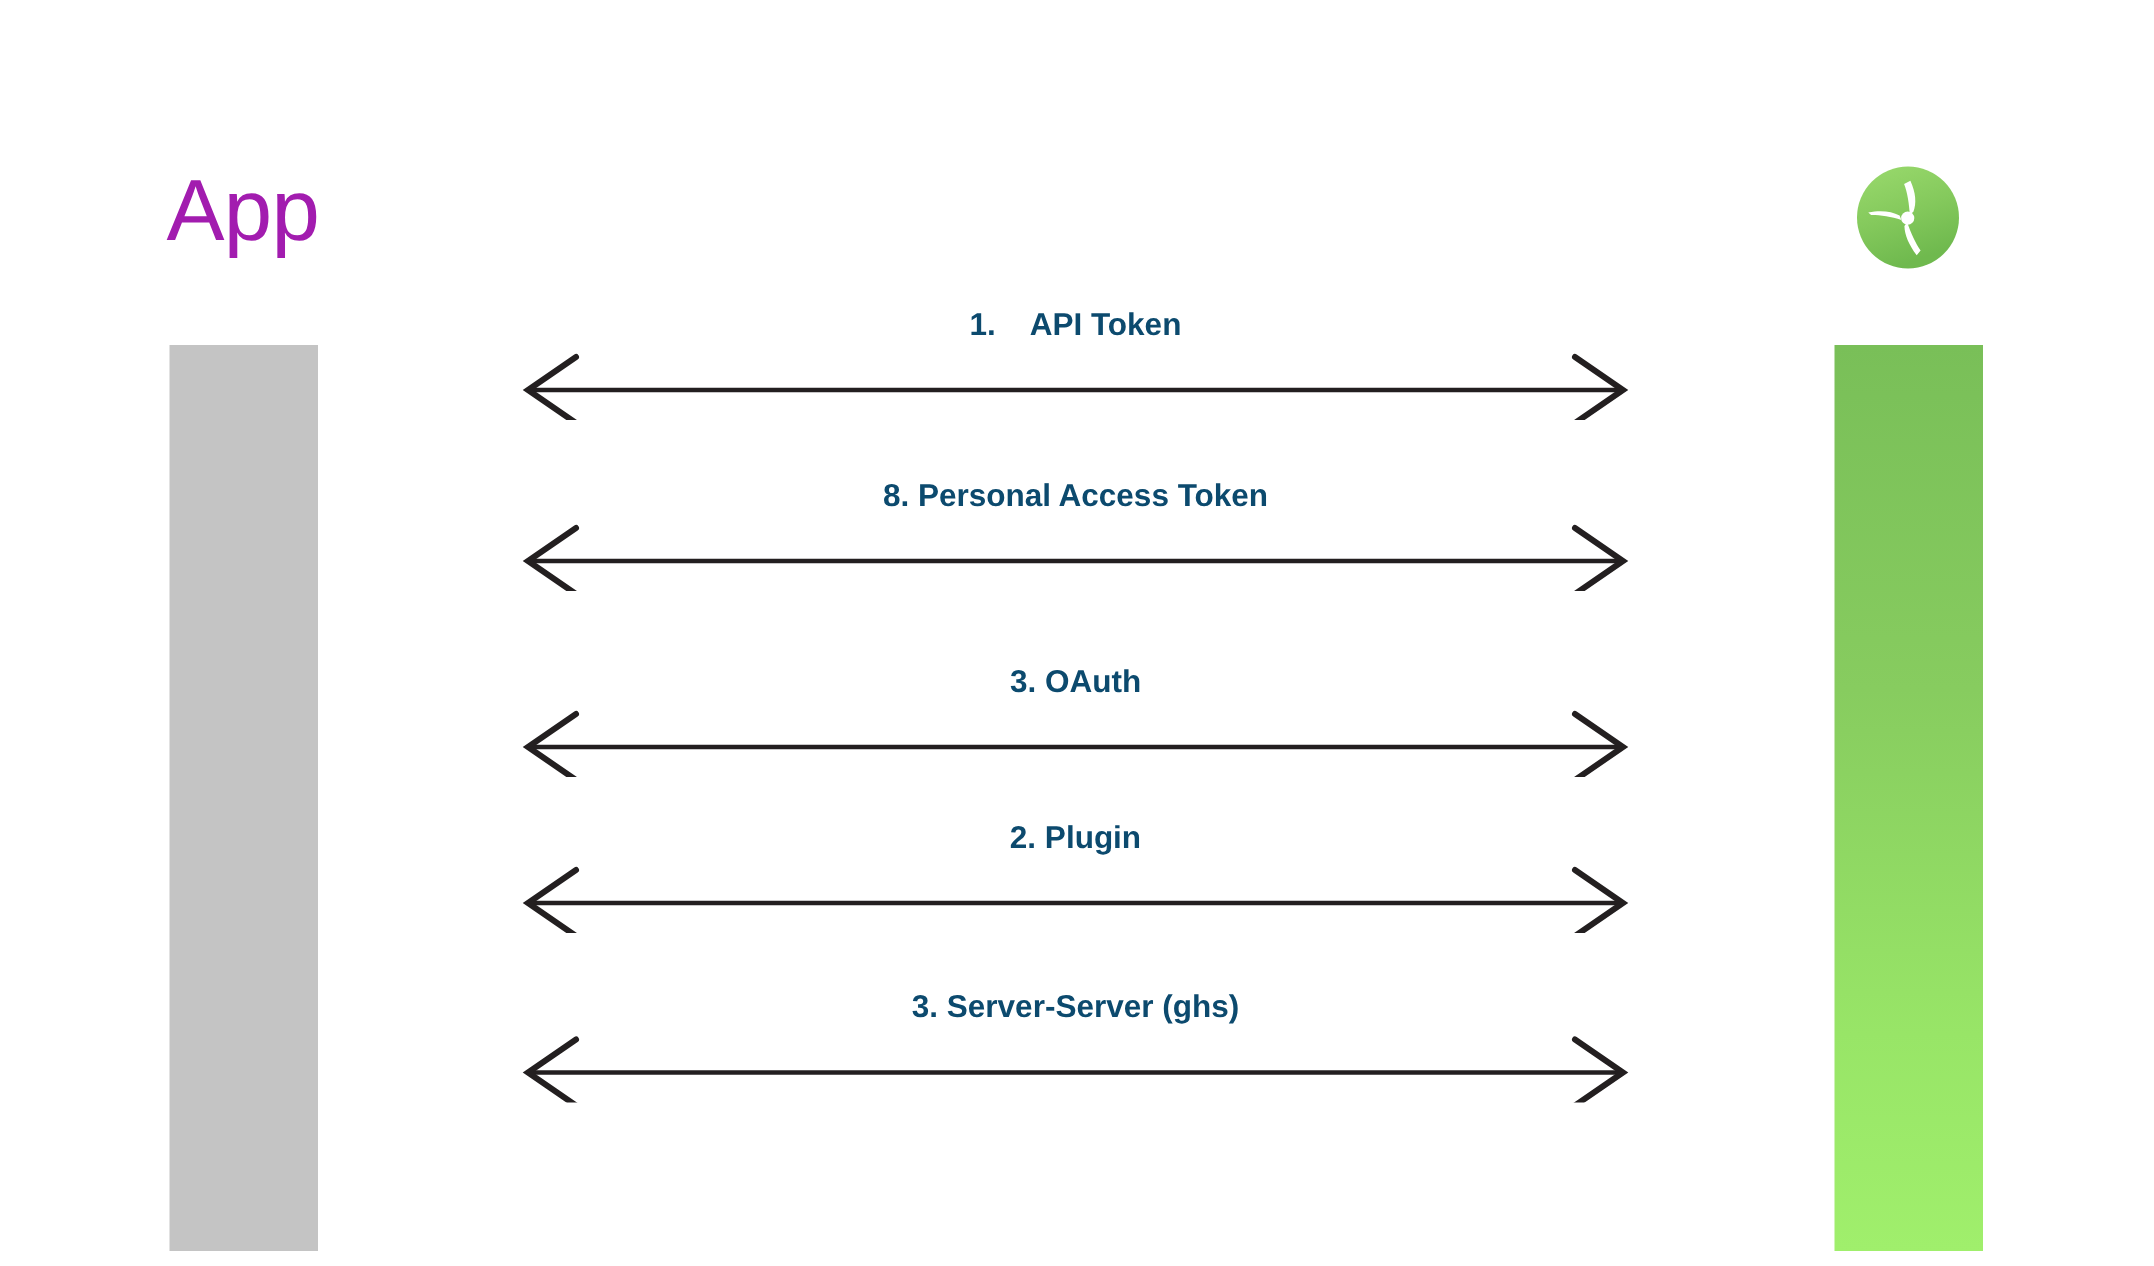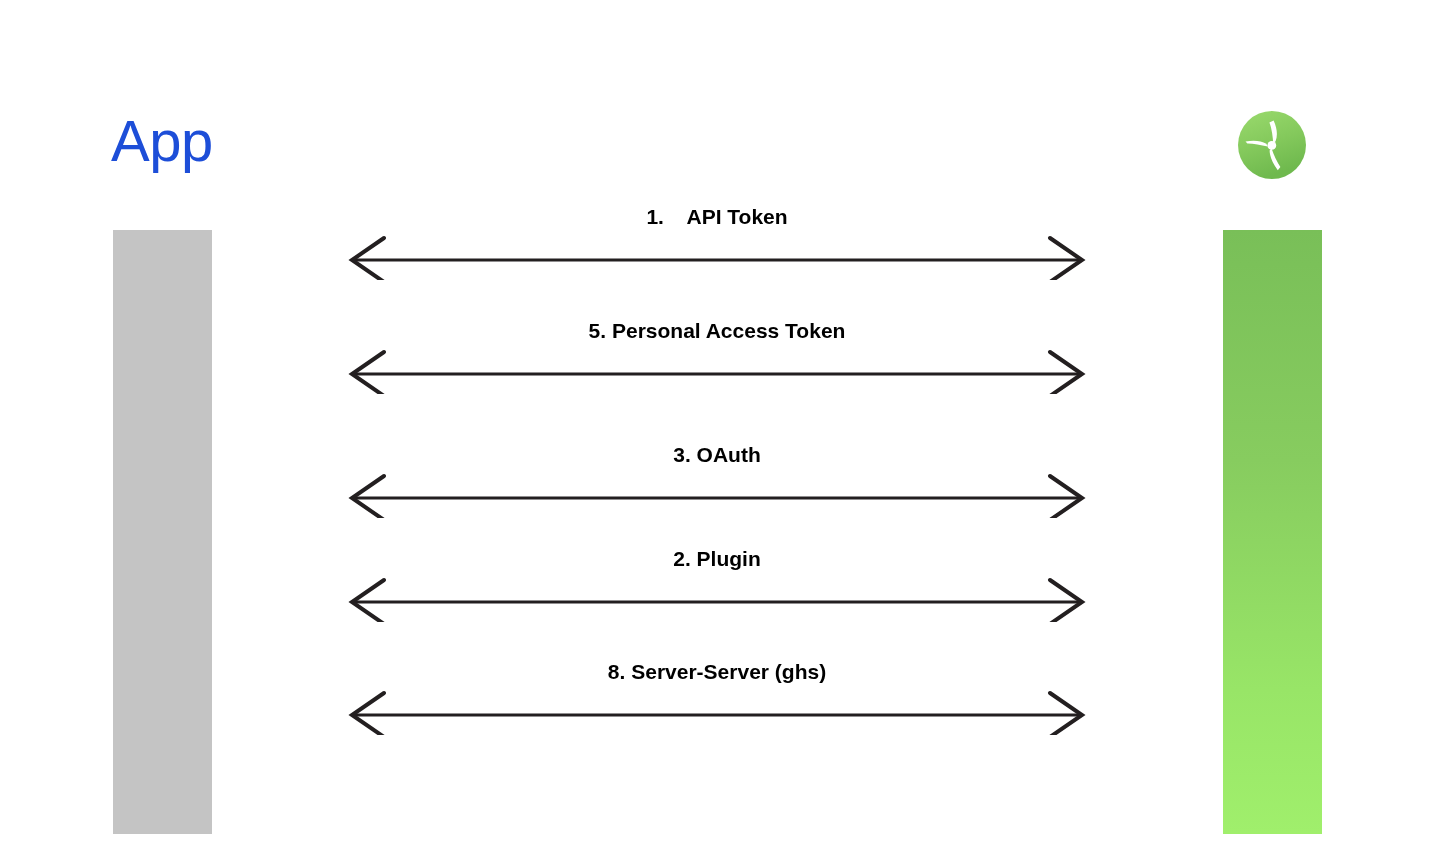--- a/index.html
+++ b/index.html
@@ -19,21 +19,21 @@
   }
 
   
   #left-actor-title {
     position: absolute;
     left: 111px;
     top: 112px;
     font-size: 58px;
     font-weight: 300;
     letter-spacing: -0.5px;
-    color: #1d4ed8;
+    color: #a21caf;
     line-height: 1;
     white-space: nowrap;
   }
   #left-lifeline {
     position: absolute;
     left: 113px;
     top: 230px;
     width: 99px;
     height: 604px;
     background: #c4c4c4;
@@ -69,21 +69,21 @@
     height: 74px;
   }
   .message-label {
     position: absolute;
     left: 0;
     right: 0;
     top: 0;
     text-align: center;
     font-size: 21px;
     font-weight: bold;
-    color: #000000;
+    color: #0c4a6e;
     white-space: pre;
     line-height: 1;
   }
   .message-arrow {
     position: absolute;
     left: 0;
     top: 26px;
     width: 746px;
     height: 48px;
   }
@@ -124,21 +124,21 @@
     <div class="message-arrow">
       <svg viewBox="0 0 746 48" xmlns="http://www.w3.org/2000/svg">
         <line x1="8" y1="28" x2="738" y2="28" stroke="#231f20" stroke-width="3"></line>
         <polyline points="40,6 8,28 40,50" fill="none" stroke="#231f20" stroke-width="4" stroke-linecap="round" stroke-linejoin="miter"></polyline>
         <polyline points="706,6 738,28 706,50" fill="none" stroke="#231f20" stroke-width="4" stroke-linecap="round" stroke-linejoin="miter"></polyline>
       </svg>
     </div>
   </div>
 
   <div class="message" style="top:320px;">
-    <div class="message-label">5. Personal Access Token</div>
+    <div class="message-label">8. Personal Access Token</div>
     <div class="message-arrow">
       <svg viewBox="0 0 746 48" xmlns="http://www.w3.org/2000/svg">
         <line x1="8" y1="28" x2="738" y2="28" stroke="#231f20" stroke-width="3"></line>
         <polyline points="40,6 8,28 40,50" fill="none" stroke="#231f20" stroke-width="4" stroke-linecap="round" stroke-linejoin="miter"></polyline>
         <polyline points="706,6 738,28 706,50" fill="none" stroke="#231f20" stroke-width="4" stroke-linecap="round" stroke-linejoin="miter"></polyline>
       </svg>
     </div>
   </div>
 
   <div class="message" style="top:444px;">
@@ -157,21 +157,21 @@
     <div class="message-arrow">
       <svg viewBox="0 0 746 48" xmlns="http://www.w3.org/2000/svg">
         <line x1="8" y1="28" x2="738" y2="28" stroke="#231f20" stroke-width="3"></line>
         <polyline points="40,6 8,28 40,50" fill="none" stroke="#231f20" stroke-width="4" stroke-linecap="round" stroke-linejoin="miter"></polyline>
         <polyline points="706,6 738,28 706,50" fill="none" stroke="#231f20" stroke-width="4" stroke-linecap="round" stroke-linejoin="miter"></polyline>
       </svg>
     </div>
   </div>
 
   <div class="message" style="top:661px;">
-    <div class="message-label">8. Server-Server (ghs)</div>
+    <div class="message-label">3. Server-Server (ghs)</div>
     <div class="message-arrow">
       <svg viewBox="0 0 746 48" xmlns="http://www.w3.org/2000/svg">
         <line x1="8" y1="28" x2="738" y2="28" stroke="#231f20" stroke-width="3"></line>
         <polyline points="40,6 8,28 40,50" fill="none" stroke="#231f20" stroke-width="4" stroke-linecap="round" stroke-linejoin="miter"></polyline>
         <polyline points="706,6 738,28 706,50" fill="none" stroke="#231f20" stroke-width="4" stroke-linecap="round" stroke-linejoin="miter"></polyline>
       </svg>
     </div>
   </div>
 
 </div>

